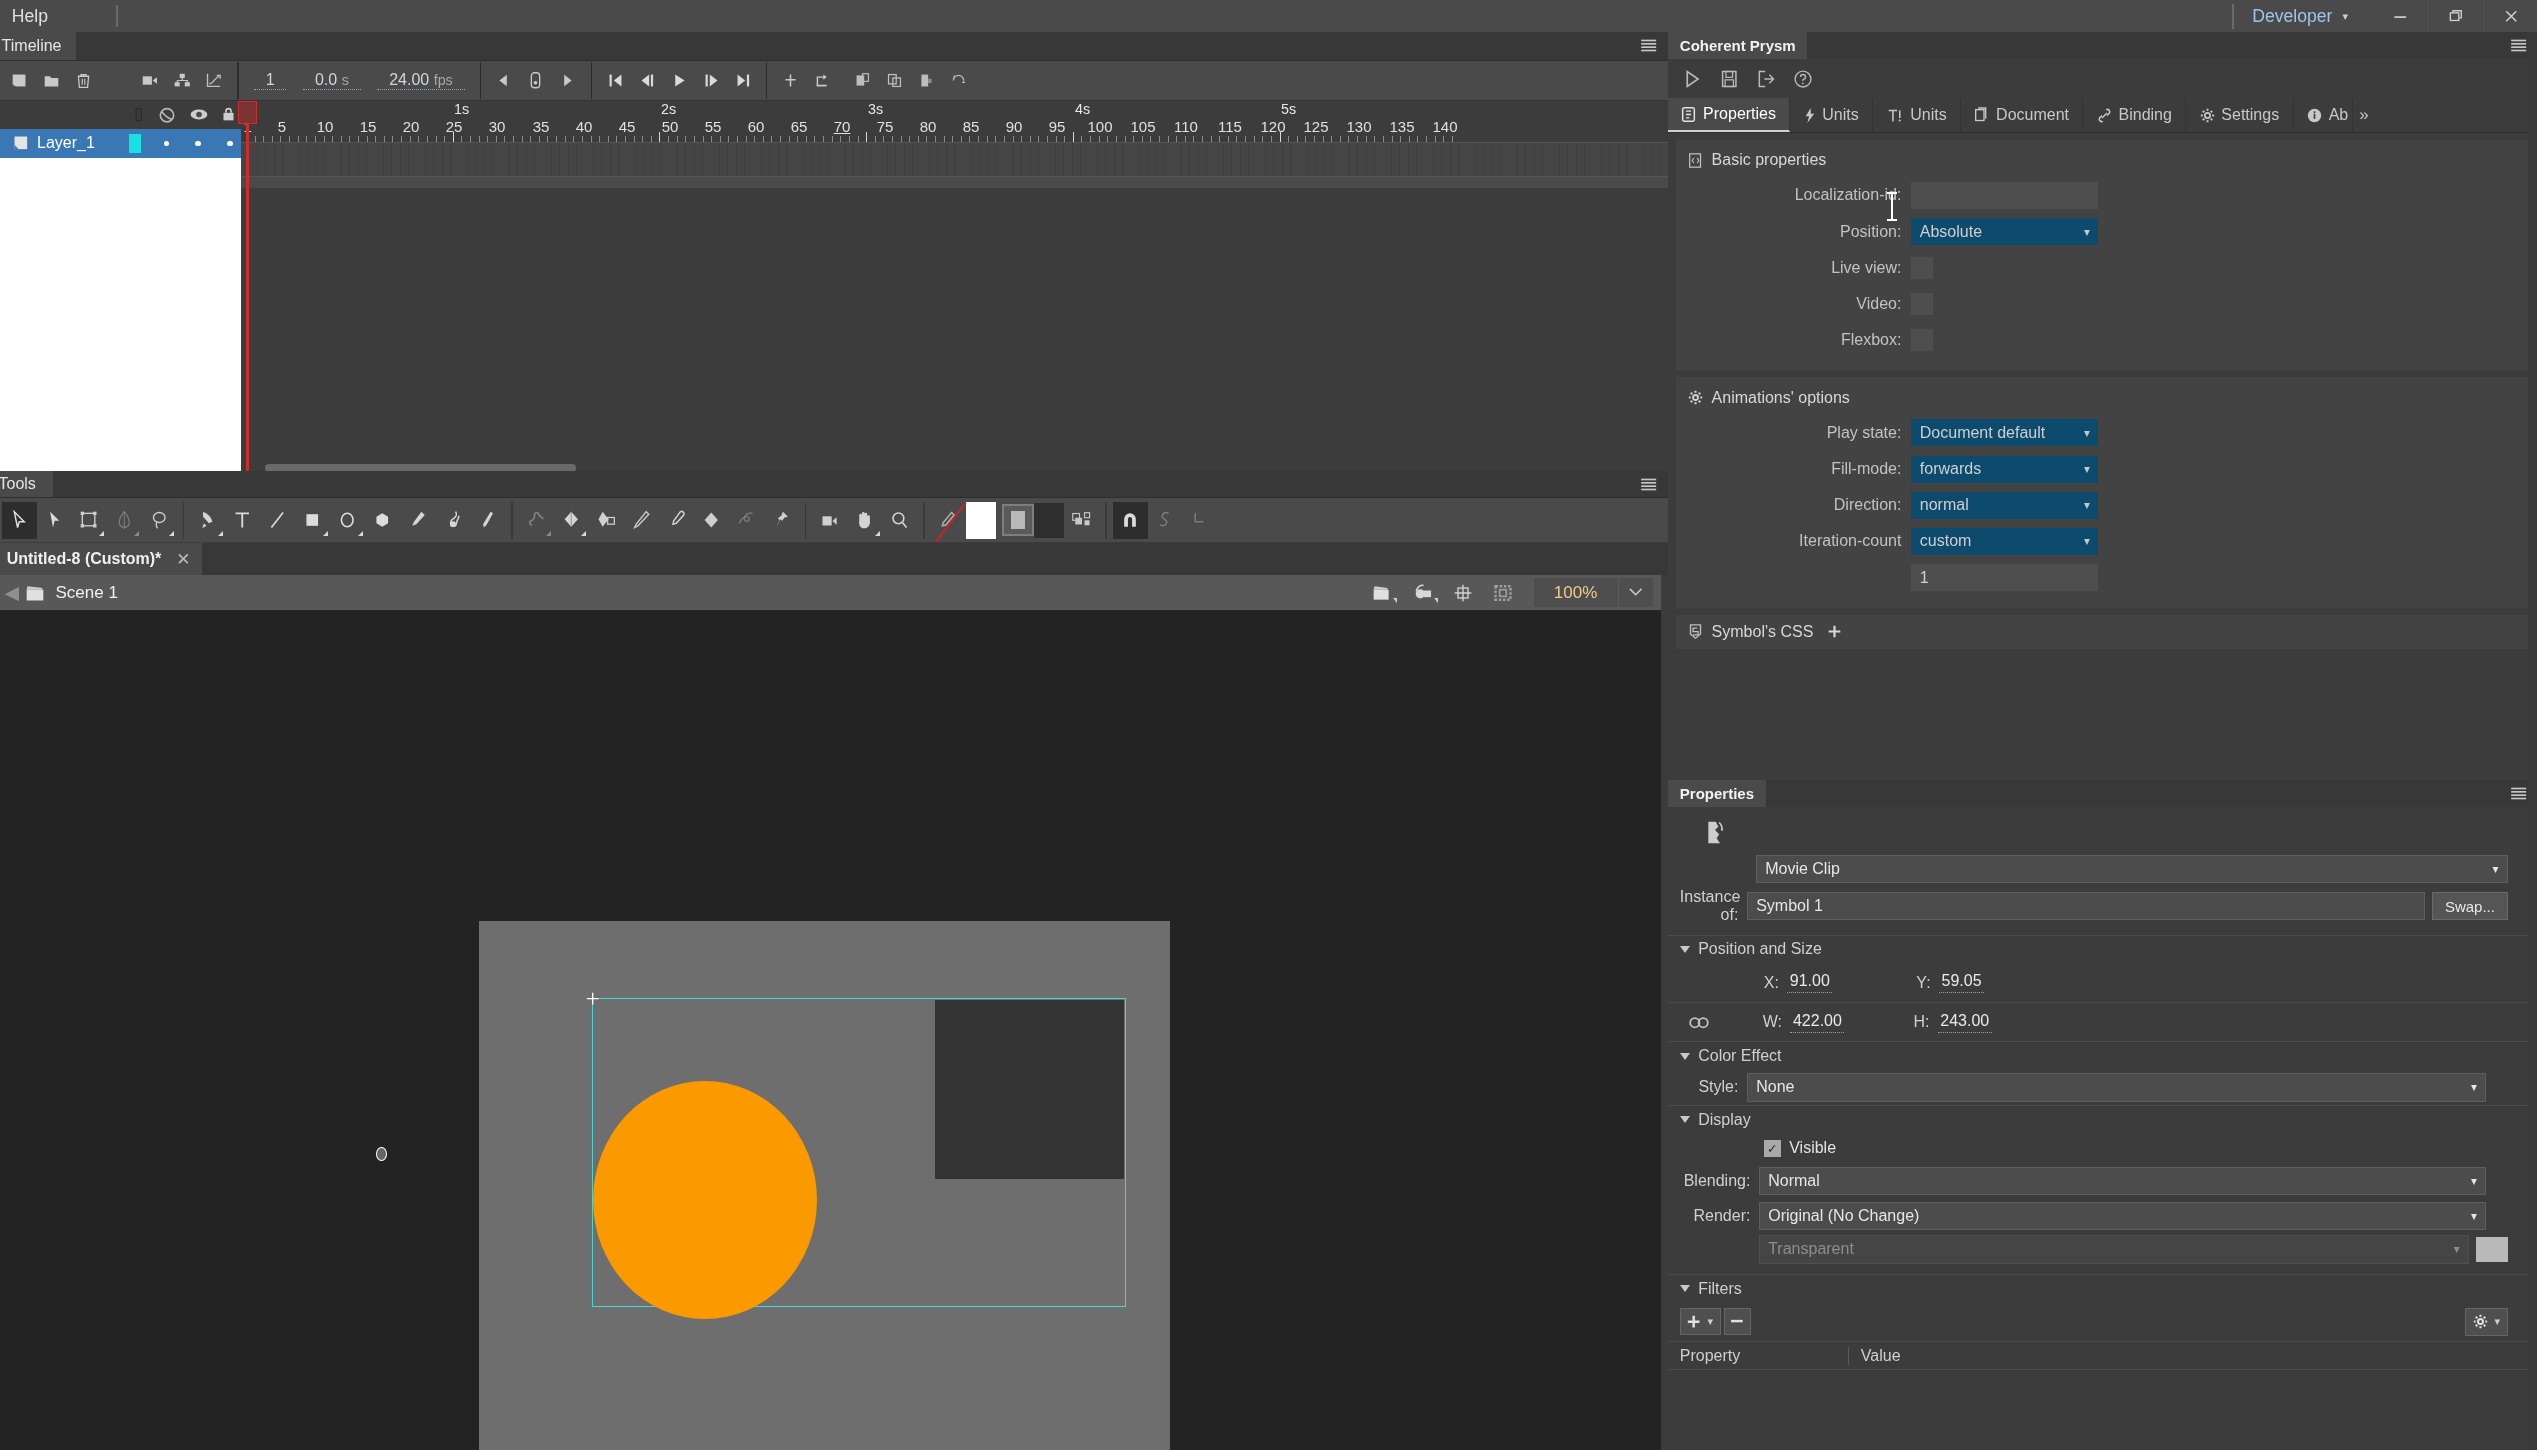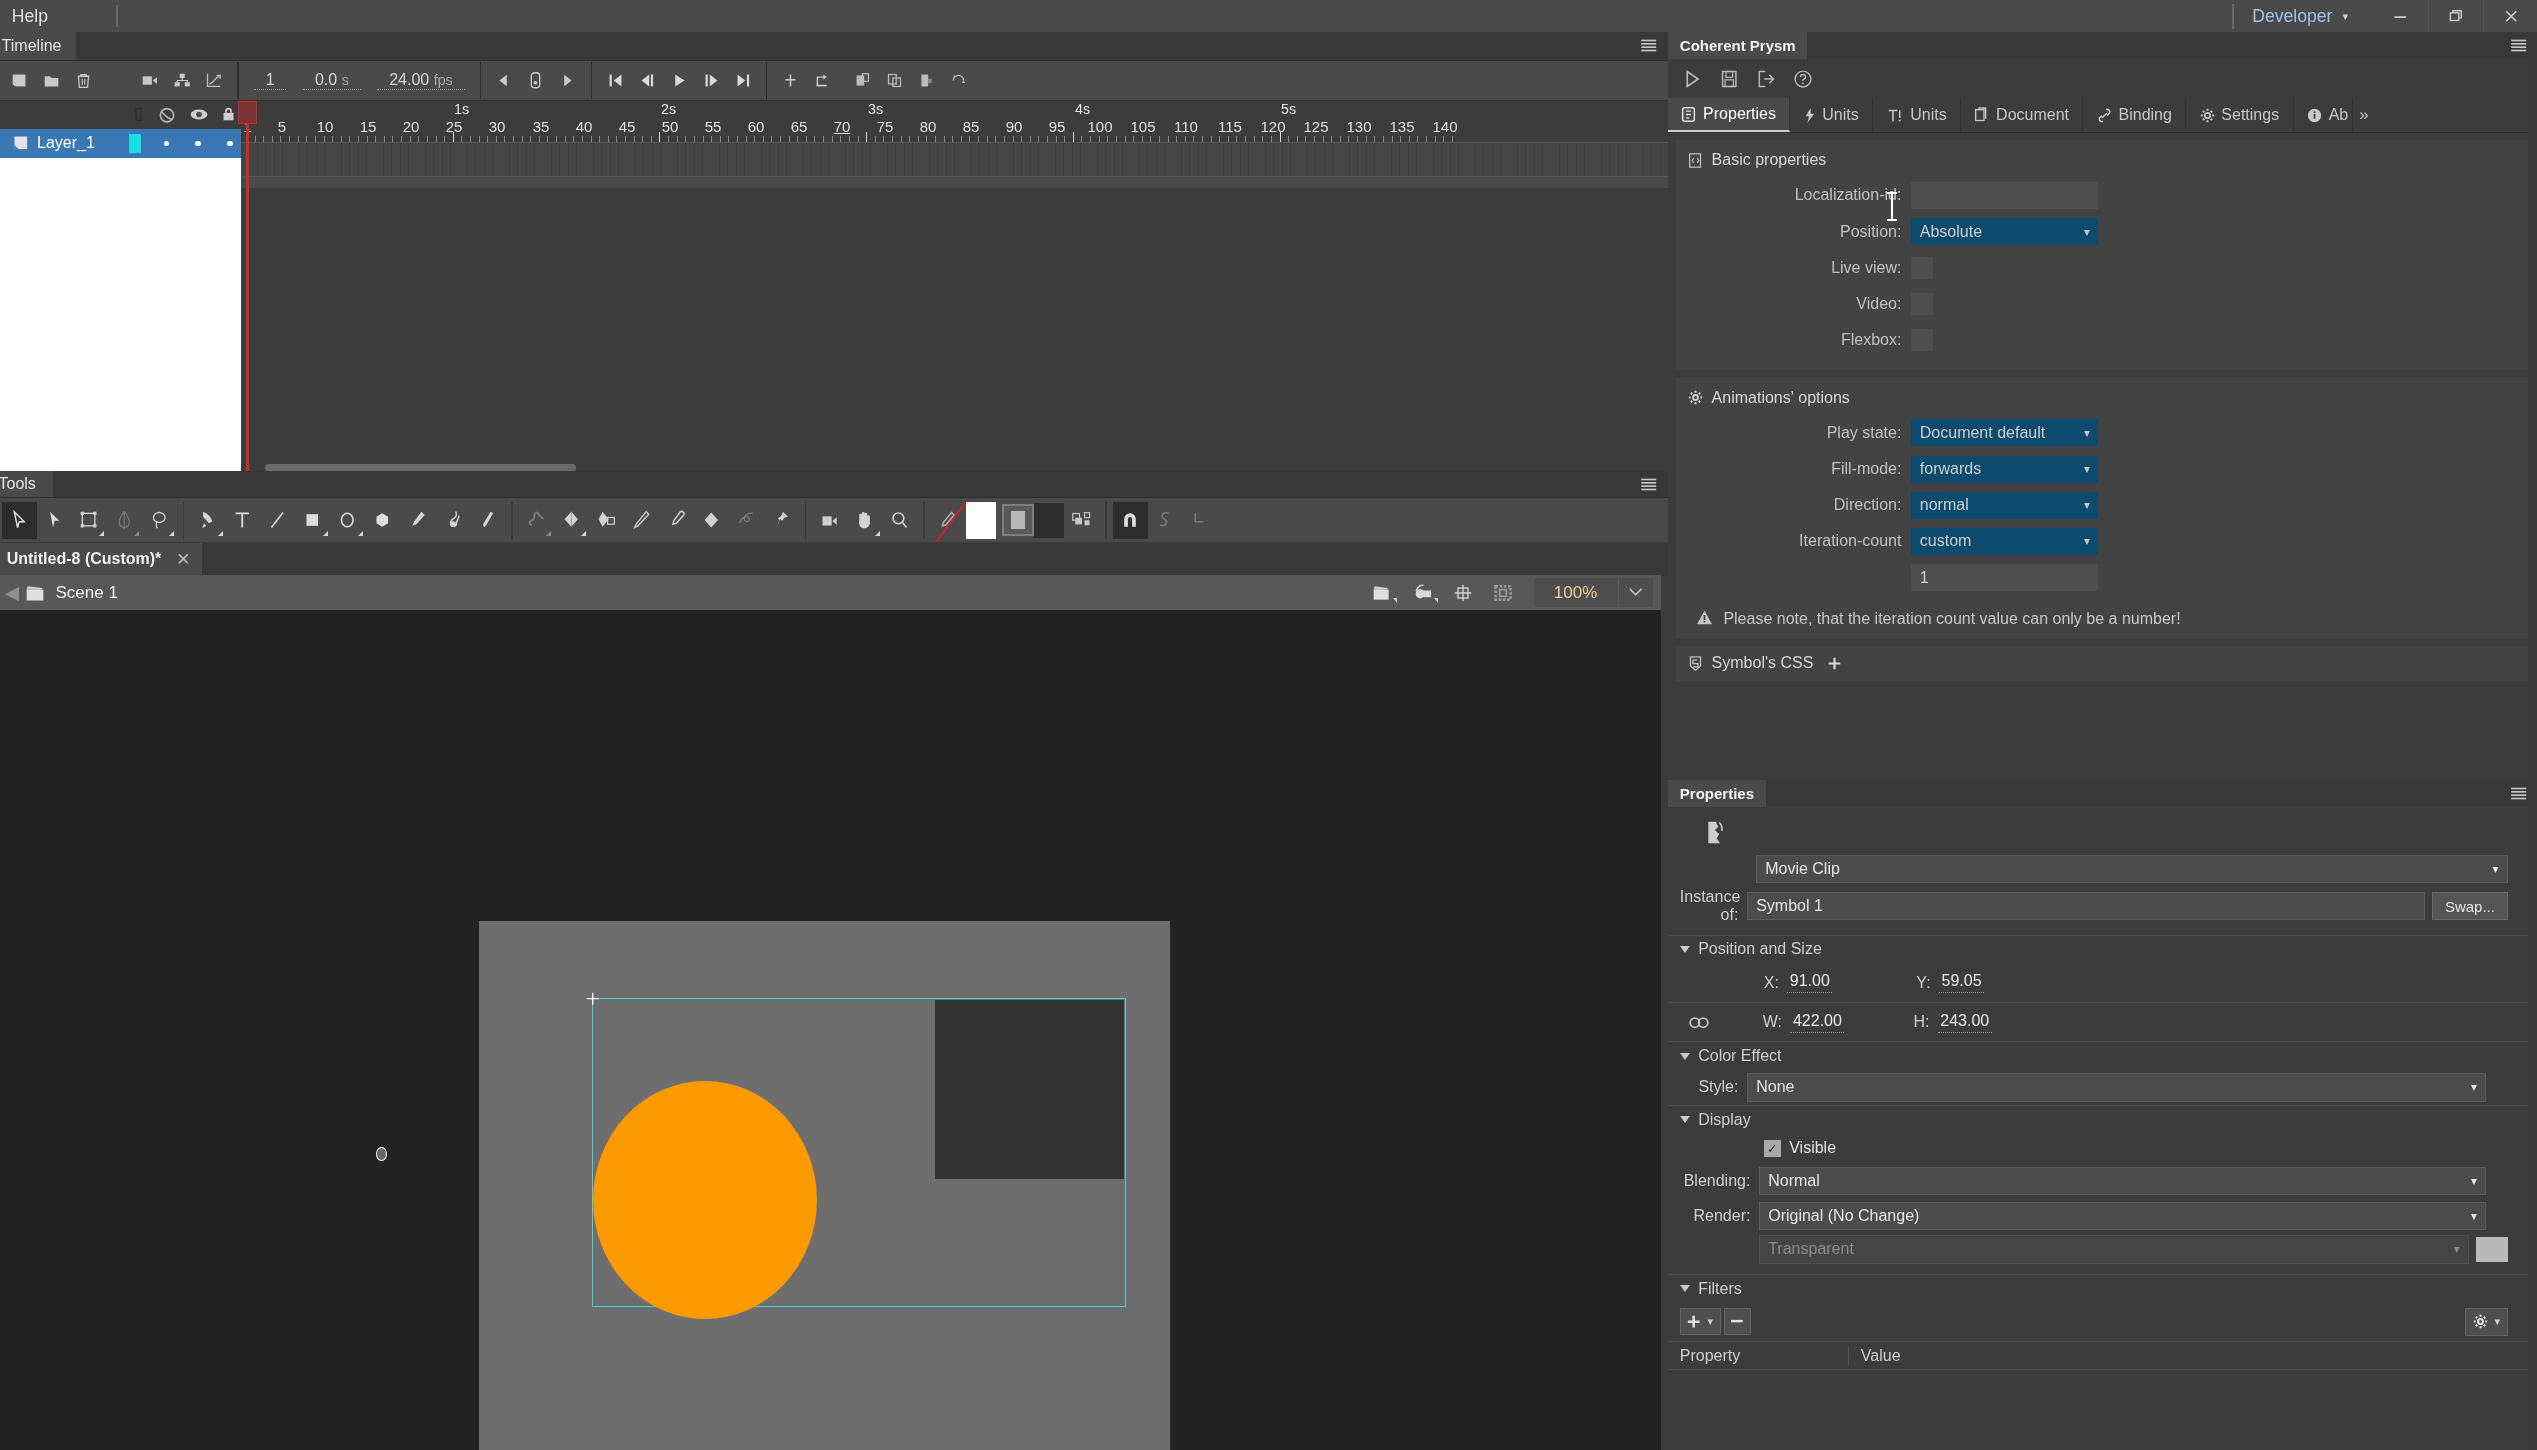--- a/index.html
+++ b/index.html
@@ -1118,30 +1118,20 @@
         <span class="cv">▾</span>
       </div>
     </div>
     <div class="frow">
       <div class="flabel"></div>
       <div class="fselect" style="background:#4e4e4e">
         <span>1</span>
       </div>
     </div>
 
-    <div class="note">
-      <span class="icon">
-        <svg width="17" height="15" viewBox="0 0 20 18">
-            <path d="M10 1L19 17H1z" fill="#c5c5c5"></path>
-            <rect x="9" y="6" width="2" height="6" fill="#434343"></rect>
-            <rect x="9" y="13" width="2" height="2" fill="#434343"></rect>
-          </svg>
-      </span>
-      <span>Please note, that the iteration count value can only be a number!</span>
-    </div>
   </div>
 
   <div class="card" style="padding:5px 0;">
     <div class="card-title" style="padding-bottom:3.4px">
       <span class="icon">
         <svg width="15" height="17" viewBox="0 0 18 20">
             <path d="M3 2h12v11l-6 5-6-5z" fill="none" stroke="#c0c0c0" stroke-width="1.6"></path>
             <path d="M11 6H6v4h6v4H6" fill="none" stroke="#c0c0c0" stroke-width="1.5"></path>
           </svg>
       </span>

